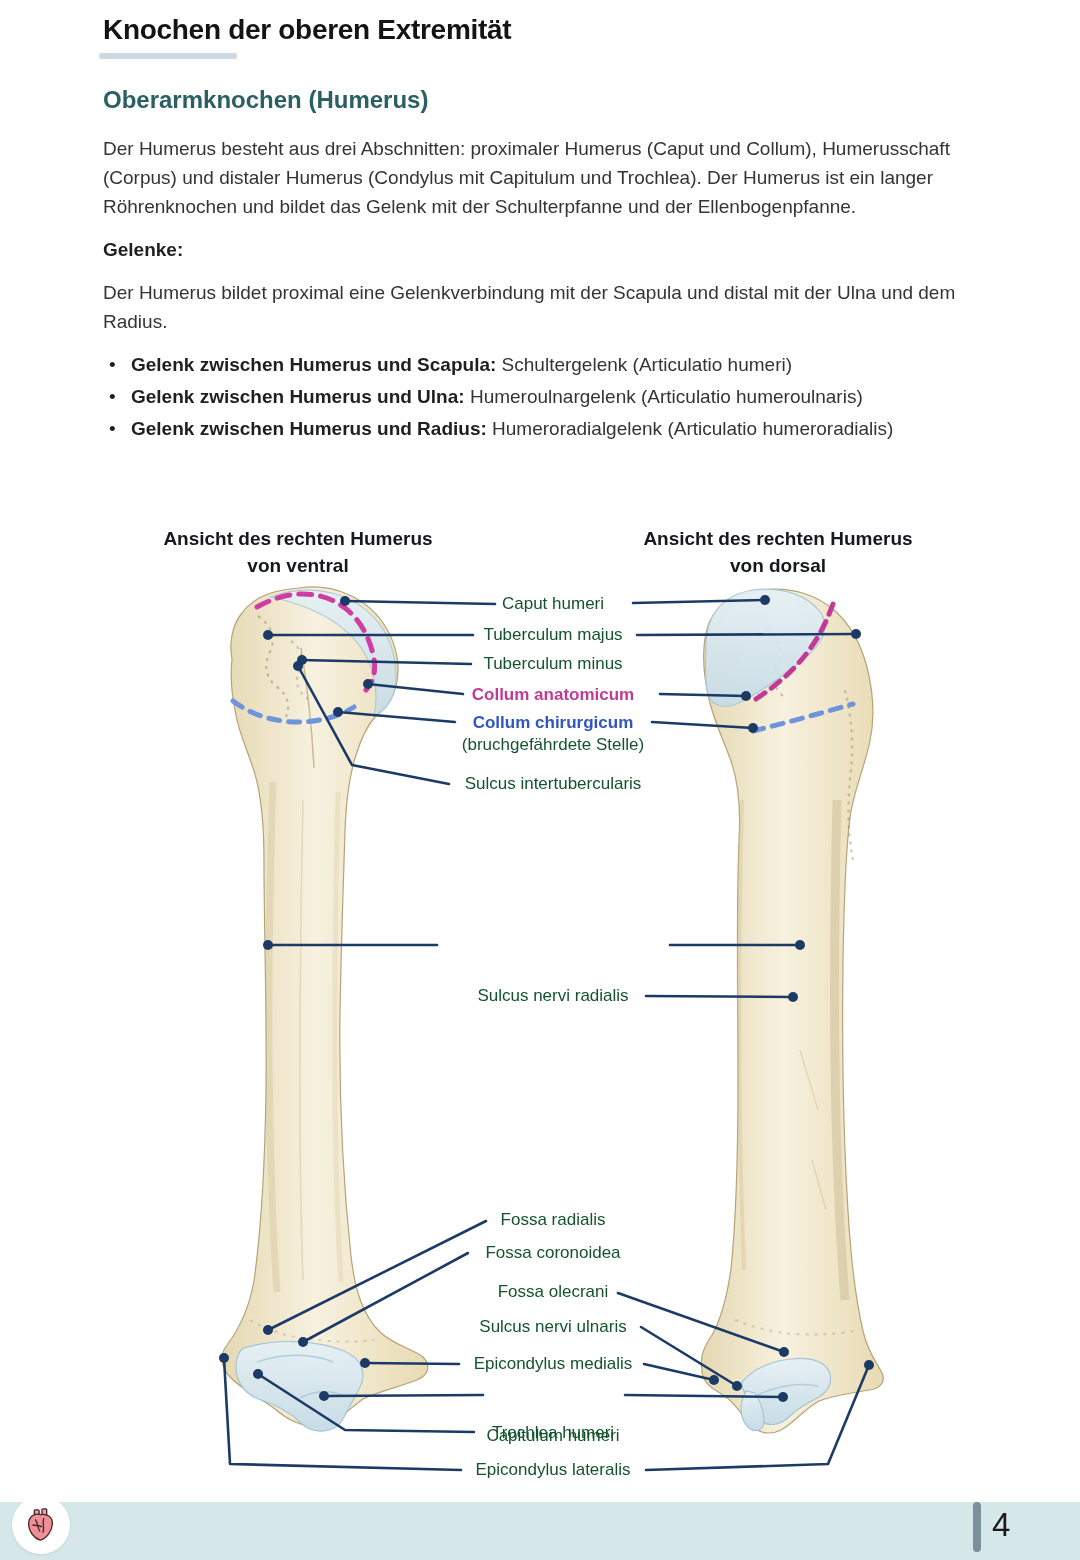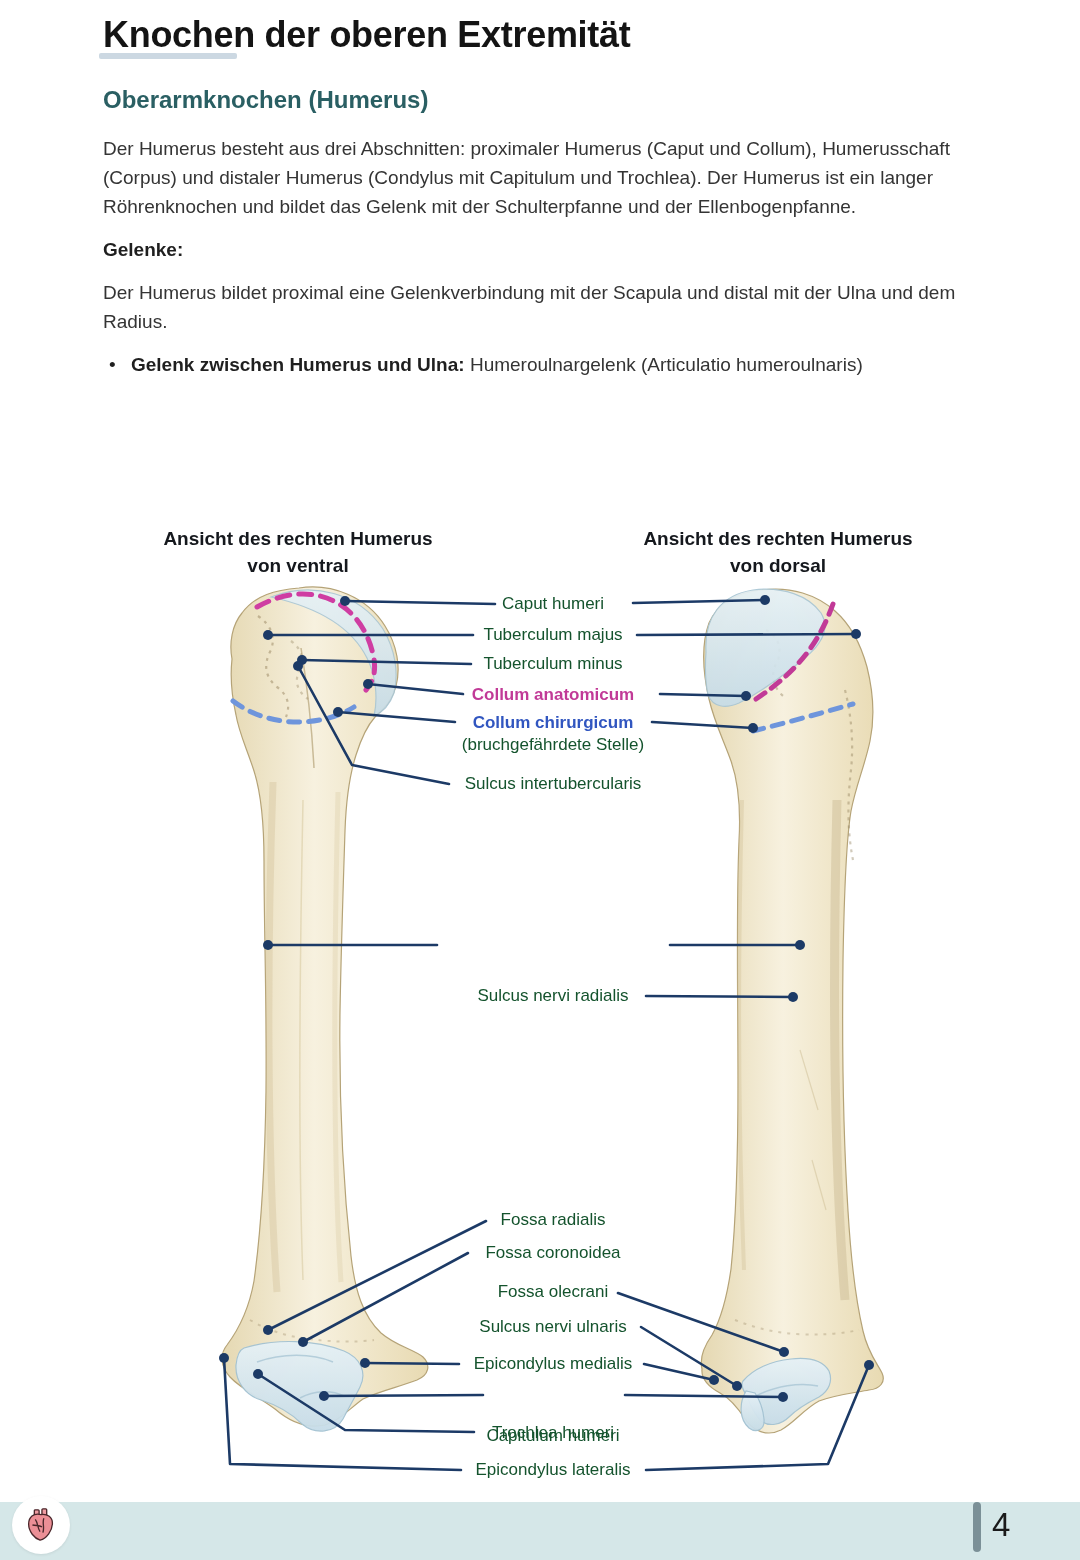--- a/index.html
+++ b/index.html
@@ -3,21 +3,21 @@
 <meta charset="utf-8">
 <style>
   html,body { margin:0; padding:0; }
   body {
     width:1080px; height:1560px; position:relative; overflow:hidden;
     background:#ffffff; font-family:"Liberation Sans", sans-serif;
     -webkit-font-smoothing:antialiased;
   }
   .doc-title {
     position:absolute; left:103px; top:14px;
-    font-size:36px; font-weight:bold; color:#141414; letter-spacing:-0.3px;
+    font-size:28px; font-weight:bold; color:#141414; letter-spacing:-0.3px;
   }
   .title-underline {
     position:absolute; left:99px; top:53px; width:138px; height:6px;
     background:#ccd8e2; border-radius:2px;
   }
   .section-heading {
     position:absolute; left:103px; top:86px;
     font-size:24px; font-weight:bold; color:#2a5f63;
   }
   .text-col {
@@ -72,21 +72,23 @@
 
 <div class="doc-title">Knochen der oberen Extremität</div>
 <div class="title-underline"></div>
 <div class="section-heading">Oberarmknochen (Humerus)</div>
 
 <div class="text-col">
   <p>Der Humerus besteht aus drei Abschnitten: proximaler Humerus (Caput und Collum), Humerusschaft (Corpus) und distaler Humerus (Condylus mit Capitulum und Trochlea). Der Humerus ist ein langer Röhrenknochen und bildet das Gelenk mit der Schulterpfanne und der Ellenbogenpfanne.</p>
   <p class="joints-heading">Gelenke:</p>
   <p>Der Humerus bildet proximal eine Gelenkverbindung mit der Scapula und distal mit der Ulna und dem Radius.</p>
   <ul class="joint-list">
+    <li><span class="lead">Gelenk zwischen Humerus und Scapula:</span><span> Schultergelenk (Articulatio humeri)</span></li>
     <li><span class="lead">Gelenk zwischen Humerus und Ulna:</span><span> Humeroulnargelenk (Articulatio humeroulnaris)</span></li>
+    <li><span class="lead">Gelenk zwischen Humerus und Radius:</span><span> Humeroradialgelenk (Articulatio humeroradialis)</span></li>
   </ul>
 </div>
 
 <div class="figure">
 
   <svg class="fig-svg" width="1080" height="978" viewBox="0 520 1080 978">
     <defs>
       <linearGradient id="gBone" x1="0" y1="0" x2="1" y2="0">
         <stop offset="0" stop-color="#e5d8b2"></stop>
         <stop offset="0.45" stop-color="#f7f1df"></stop>

